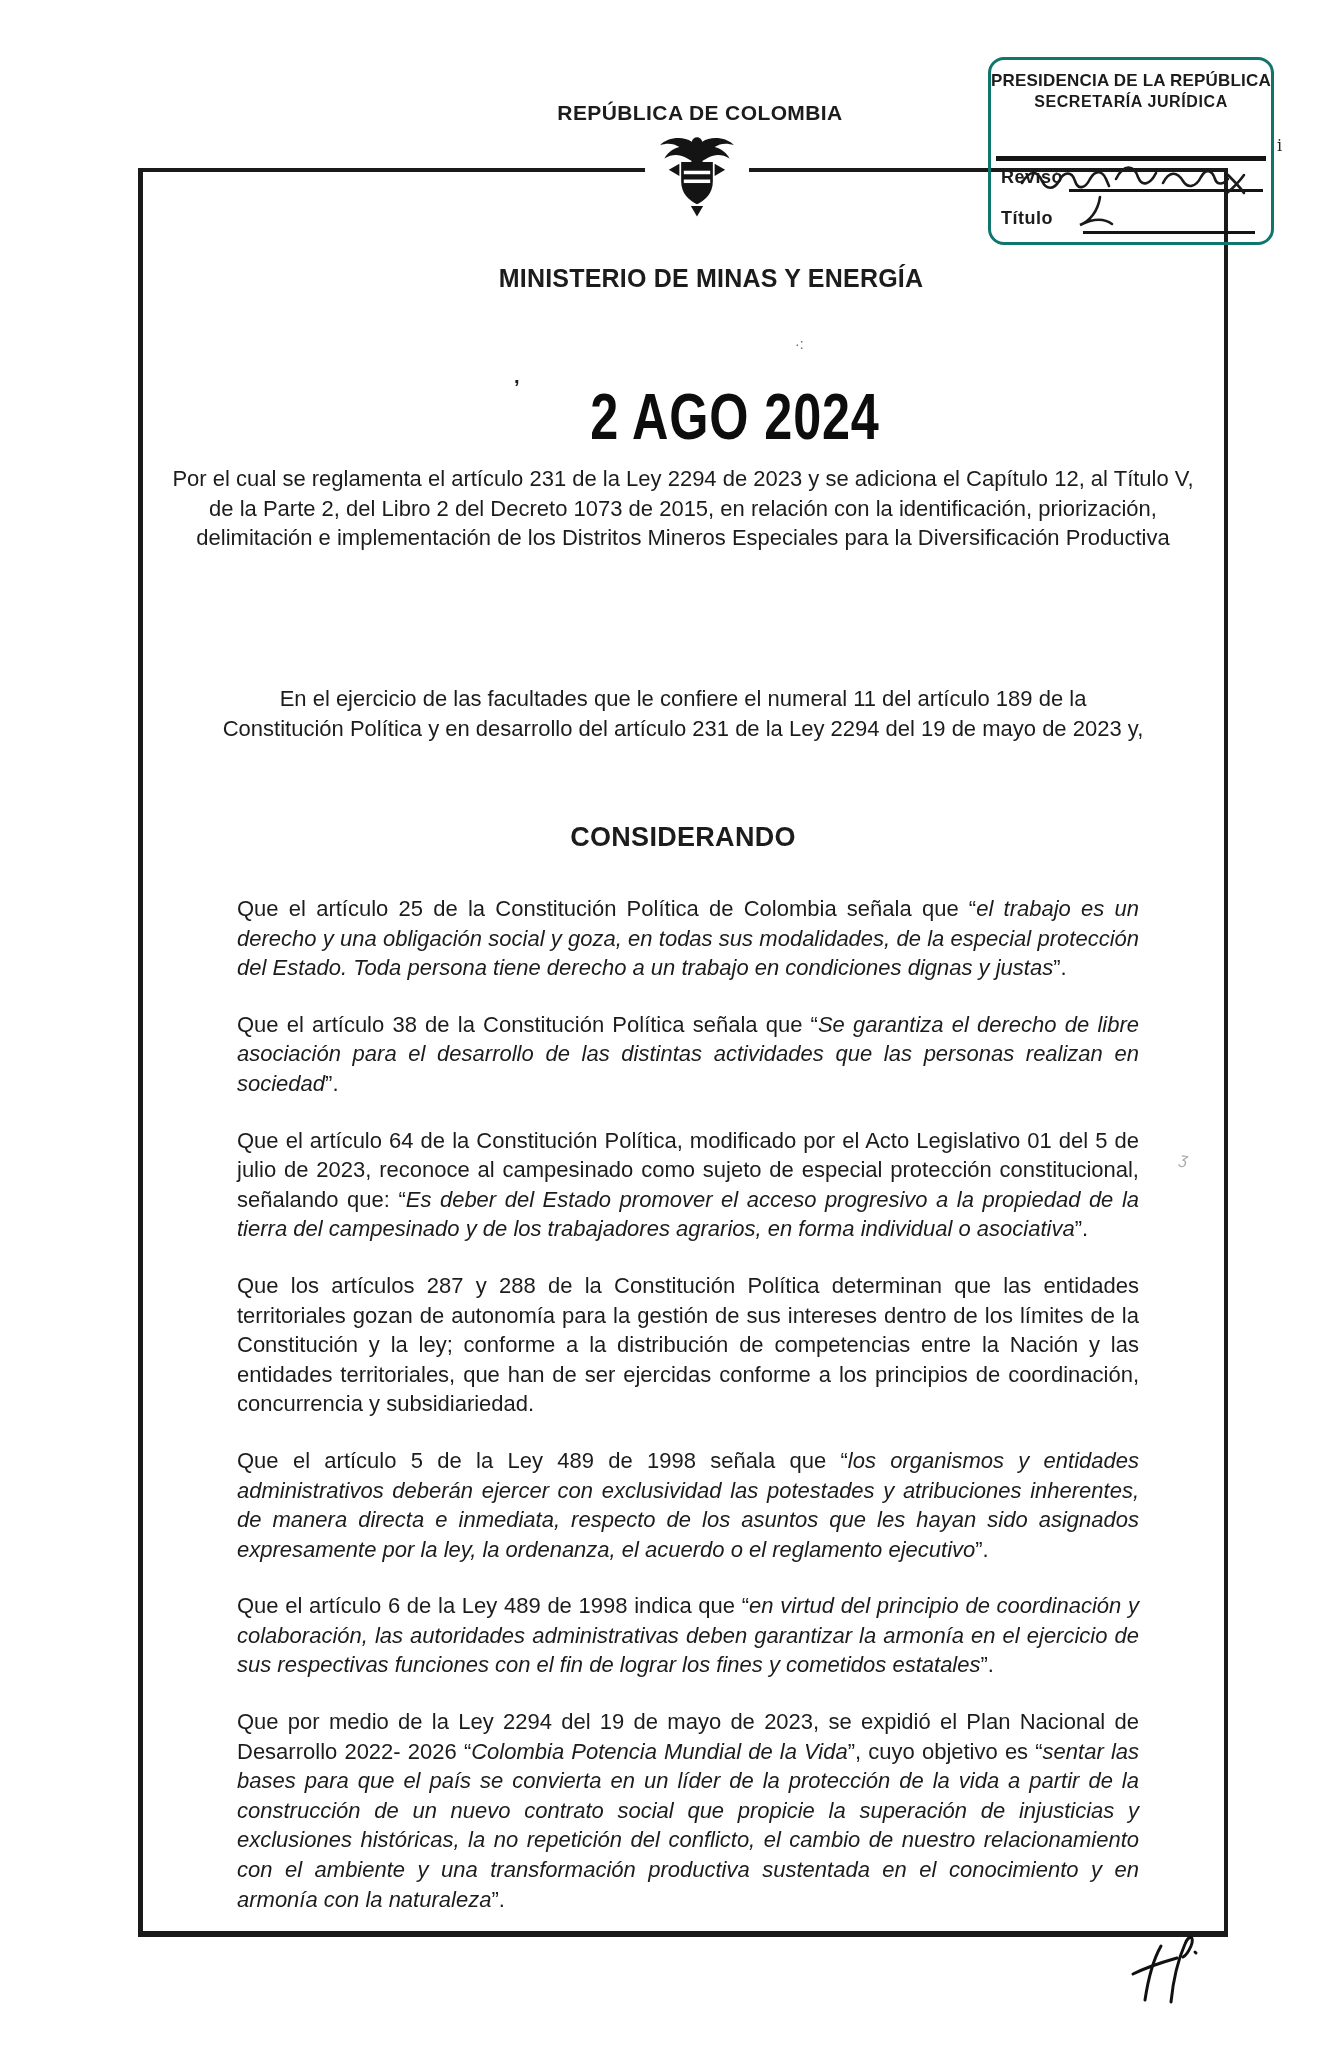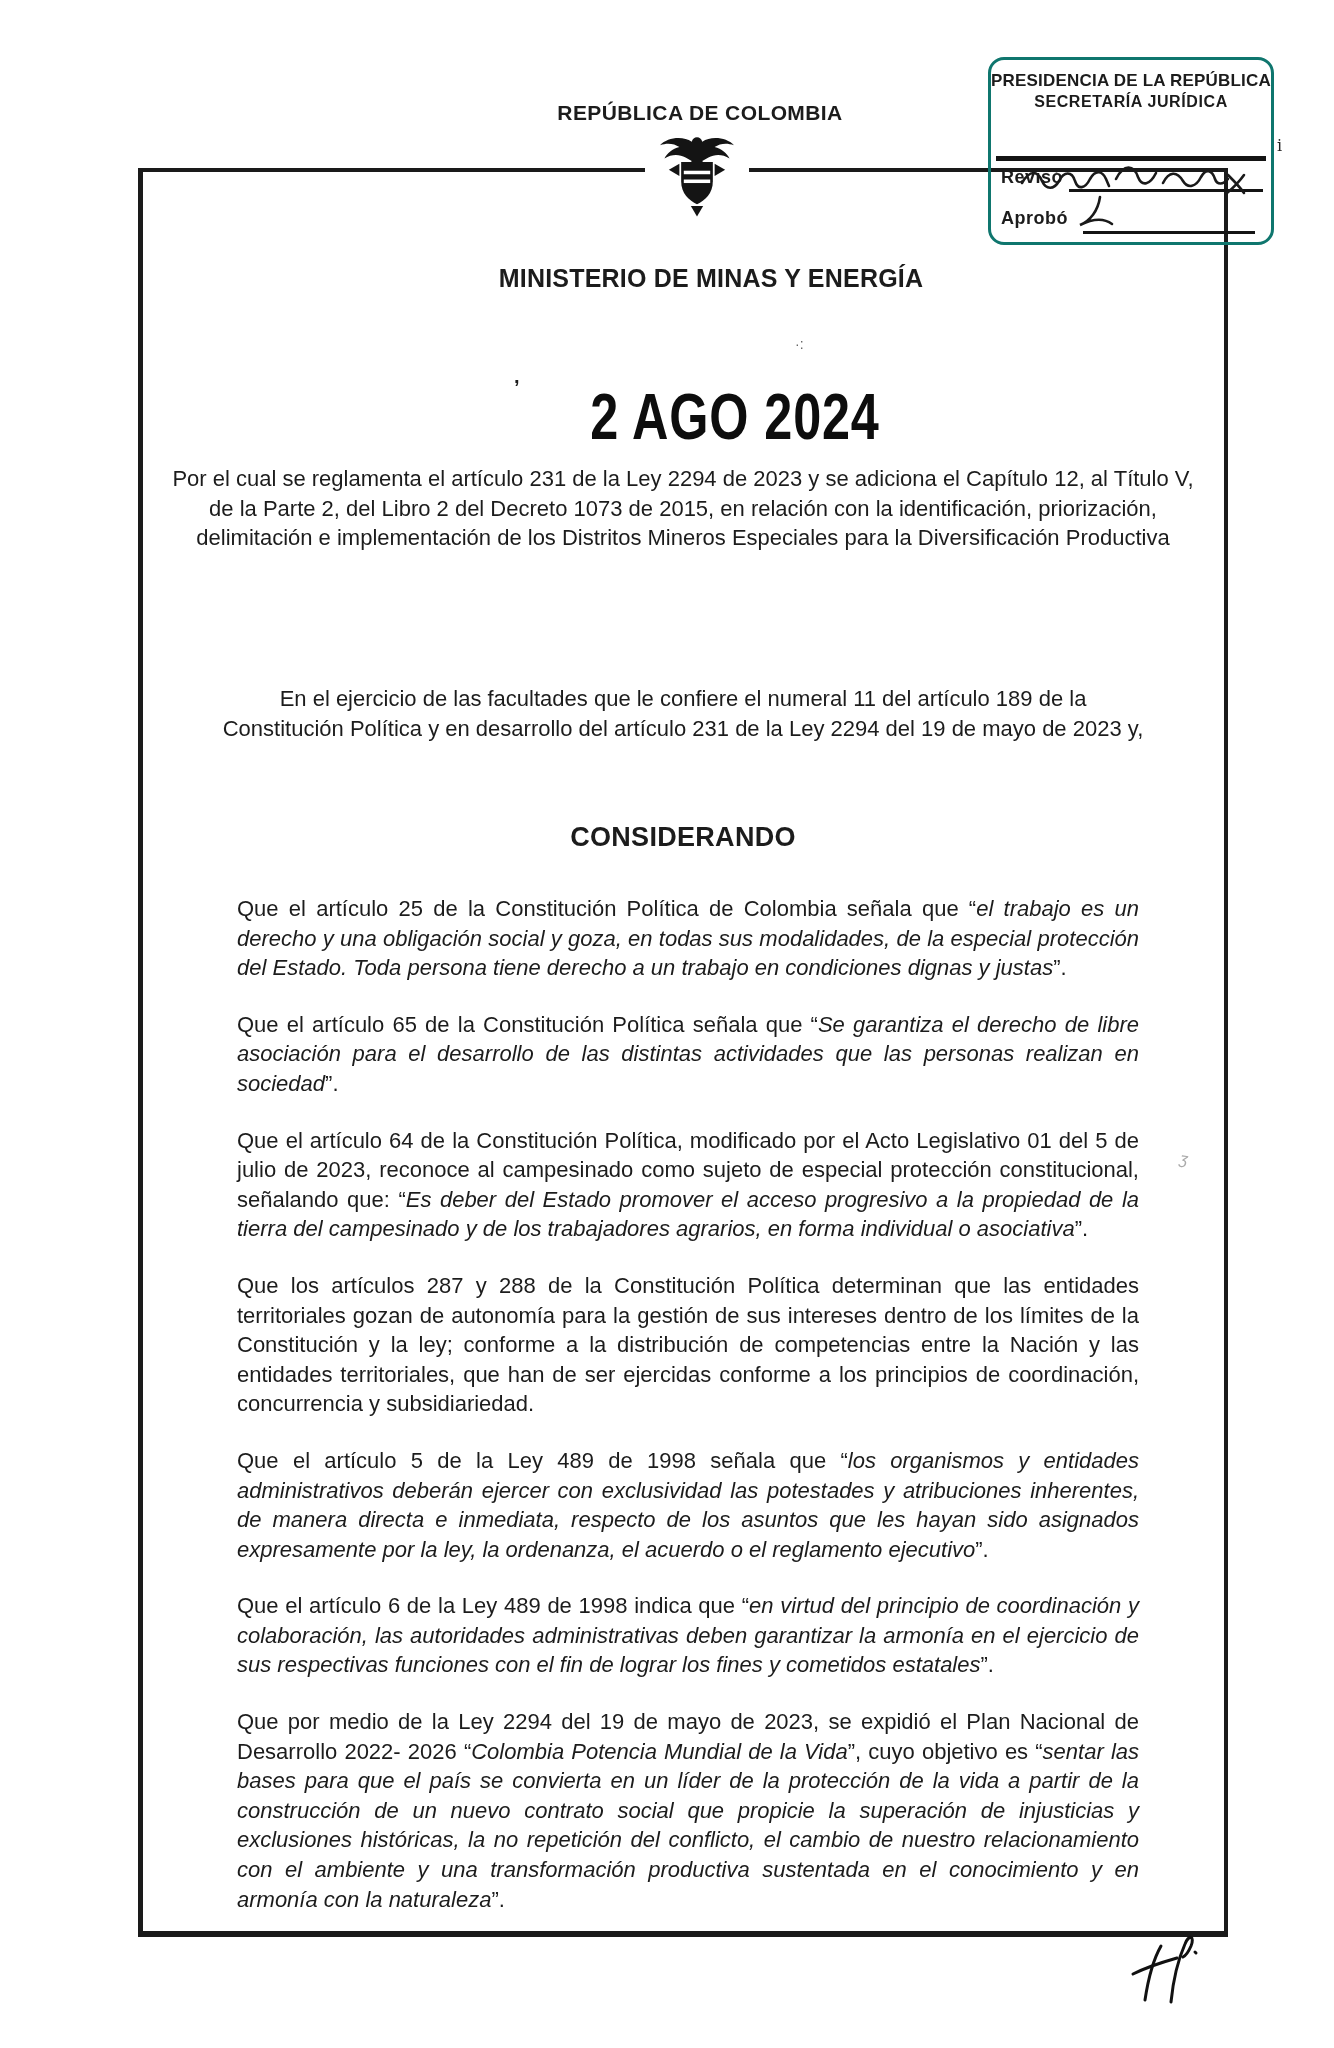--- a/index.html
+++ b/index.html
@@ -104,21 +104,21 @@
     </g>
   </svg>
 </div>
 
 <div class="stamp-box">
   <div class="sb-line1">PRESIDENCIA DE LA REPÚBLICA</div>
   <div class="sb-line2">SECRETARÍA JURÍDICA</div>
   <div class="sb-rule"></div>
   <div class="sb-reviso">Revisó</div>
   <div class="sb-reviso-line"></div>
-  <div class="sb-aprobo">Aprobó</div>
+  <div class="sb-aprobo">Título</div>
   <div class="sb-aprobo-line"></div>
 </div>
 
 <svg class="hand-svg" width="300" height="200" viewBox="0 0 300 200" aria-hidden="true">
   <g fill="none" stroke="#1a1a1a" stroke-width="2.6" stroke-linecap="round">
     <path d="M34 126 c8 -14 16 -12 20 -2 c4 9 12 9 17 0 c5 -10 13 -10 16 0 c3 9 10 8 15 -2 c5 -9 12 -9 16 0 l3 7"></path>
     <path d="M128 122 c8 -16 18 -14 22 -2 c4 10 12 8 18 -4"></path>
     <path d="M175 126 c6 -12 14 -12 20 -2 c5 8 13 6 18 -4 c5 -9 11 -7 14 2 c2 6 8 6 13 0"></path>
     <path d="M240 118 c6 6 12 12 16 18 m0 -18 c-5 7 -11 13 -17 18"></path>
     <path d="M112 140 c-2 14 -10 24 -20 28 c12 -6 24 -7 32 -1"></path>
@@ -133,21 +133,21 @@
 
   <div class="subject">Por el cual se reglamenta el artículo 231 de la Ley 2294 de 2023 y se adiciona el Capítulo 12, al Título V, de la Parte 2, del Libro 2 del Decreto 1073 de 2015, en relación con la identificación, priorización, delimitación e implementación de los Distritos Mineros Especiales para la Diversificación Productiva</div>
 
 
   <div class="faculties">En el ejercicio de las facultades que le confiere el numeral 11 del artículo 189 de la Constitución Política y en desarrollo del artículo 231 de la Ley 2294 del 19 de mayo de 2023 y,</div>
 
   <div class="considerando">CONSIDERANDO</div>
 
   <div class="considerations">
       <p class="body-par"><span>Que el artículo 25 de la Constitución Política de Colombia señala que “</span><span class="it">el trabajo es un derecho y una obligación social y goza, en todas sus modalidades, de la especial protección del Estado. Toda persona tiene derecho a un trabajo en condiciones dignas y justas</span><span>”.</span></p>
-      <p class="body-par"><span>Que el artículo 65 de la Constitución Política señala que “</span><span class="it">Se garantiza el derecho de libre asociación para el desarrollo de las distintas actividades que las personas realizan en sociedad</span><span>”.</span></p>
+      <p class="body-par"><span>Que el artículo 38 de la Constitución Política señala que “</span><span class="it">Se garantiza el derecho de libre asociación para el desarrollo de las distintas actividades que las personas realizan en sociedad</span><span>”.</span></p>
       <p class="body-par"><span>Que el artículo 64 de la Constitución Política, modificado por el Acto Legislativo 01 del 5 de julio de 2023, reconoce al campesinado como sujeto de especial protección constitucional, señalando que: “</span><span class="it">Es deber del Estado promover el acceso progresivo a la propiedad de la tierra del campesinado y de los trabajadores agrarios, en forma individual o asociativa</span><span>”.</span></p>
       <p class="body-par"><span>Que los artículos 287 y 288 de la Constitución Política determinan que las entidades territoriales gozan de autonomía para la gestión de sus intereses dentro de los límites de la Constitución y la ley; conforme a la distribución de competencias entre la Nación y las entidades territoriales, que han de ser ejercidas conforme a los principios de coordinación, concurrencia y subsidiariedad.</span></p>
       <p class="body-par"><span>Que el artículo 5 de la Ley 489 de 1998 señala que “</span><span class="it">los organismos y entidades administrativos deberán ejercer con exclusividad las potestades y atribuciones inherentes, de manera directa e inmediata, respecto de los asuntos que les hayan sido asignados expresamente por la ley, la ordenanza, el acuerdo o el reglamento ejecutivo</span><span>”.</span></p>
       <p class="body-par"><span>Que el artículo 6 de la Ley 489 de 1998 indica que “</span><span class="it">en virtud del principio de coordinación y colaboración, las autoridades administrativas deben garantizar la armonía en el ejercicio de sus respectivas funciones con el fin de lograr los fines y cometidos estatales</span><span>”.</span></p>
       <p class="body-par"><span>Que por medio de la Ley 2294 del 19 de mayo de 2023, se expidió el Plan Nacional de Desarrollo 2022- 2026 “</span><span class="it">Colombia Potencia Mundial de la Vida</span><span>”, cuyo objetivo es “</span><span class="it">sentar las bases para que el país se convierta en un líder de la protección de la vida a partir de la construcción de un nuevo contrato social que propicie la superación de injusticias y exclusiones históricas, la no repetición del conflicto, el cambio de nuestro relacionamiento con el ambiente y una transformación productiva sustentada en el conocimiento y en armonía con la naturaleza</span><span>”.</span></p>
     </div>
 </div>
 
 <svg class="sign-svg" width="100" height="100" viewBox="0 0 100 100" aria-hidden="true">
   <g fill="none" stroke="#111" stroke-width="3" stroke-linecap="round">

